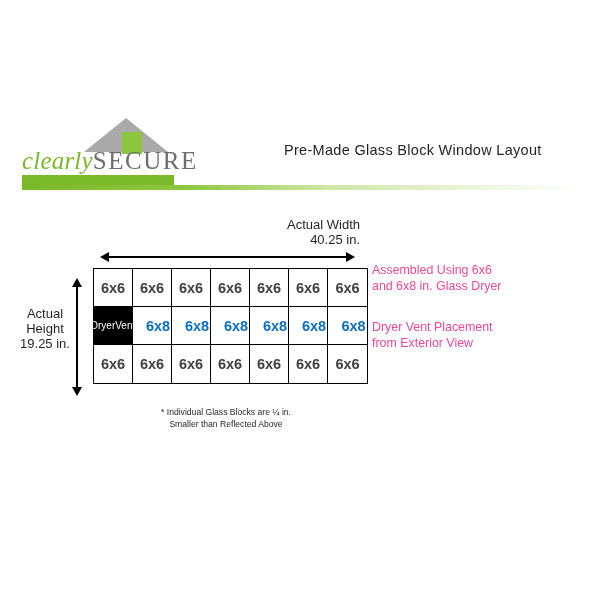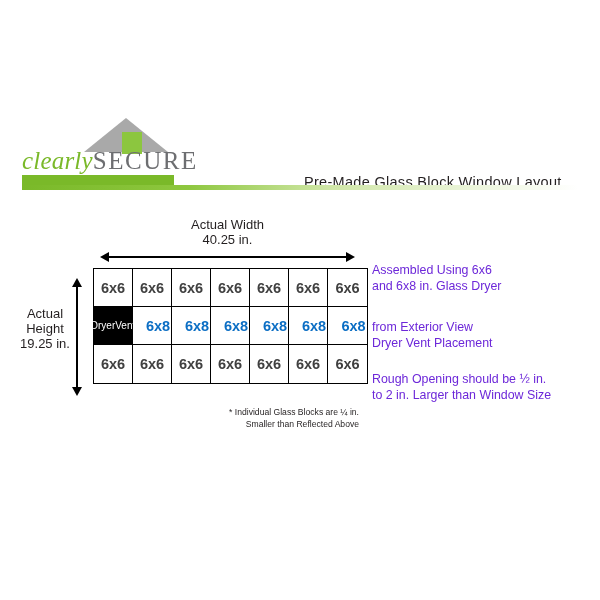--- a/index.html
+++ b/index.html
@@ -77,43 +77,42 @@
   .brand-bar span {
     display: block;
     color: #ffffff;
     font-size: 8.5px;
     letter-spacing: .9px;
     padding: 12px 0 0 8px;
     font-family: "Liberation Sans", sans-serif;
   }
   .header-title {
     position: absolute;
-    left: 304px;
+    left: 284px;
     top: 142px;
     font-size: 14.5px;
     color: #231f20;
     letter-spacing: .3px;
-    margin-top: 32px;
   }
   .header-rule {
     position: absolute;
     left: 22px;
     top: 185px;
     width: 556px;
     height: 5px;
     background: linear-gradient(to right, #7ab929 0%, #8ec73f 30%, #cfe6a6 55%, #ffffff 100%);
   }
 
   
   .width-label {
     position: absolute;
     left: 95px;
     top: 217px;
     width: 265px;
-    text-align: center;
+    text-align: right;
     font-size: 13px;
     line-height: 15px;
   }
   .width-arrow {
     position: absolute;
     left: 100px;
     top: 252px;
     width: 255px;
     height: 10px;
   }
@@ -224,33 +223,33 @@
     text-align: center;
     flex-direction: row;
   }
 
   
   .footnote {
     position: absolute;
     left: 93px;
     top: 406px;
     width: 266px;
-    text-align: right;
+    text-align: center;
     font-size: 8.6px;
     line-height: 12px;
     color: #231f20;
   }
 
   
   .note {
     position: absolute;
     left: 372px;
     font-size: 12.4px;
     line-height: 16px;
-    color: #6d28d9;
+    color: #ec4899;
     width: 222px;
   }
   .note-1 { top: 262px; }
   .note-2 { top: 319px; }
   .note-3 { top: 371px; }
 </style>
 </head>
 <body>
 
 <div class="page">
@@ -330,21 +329,17 @@
   <div class="footnote">
     <div>* Individual Glass Blocks are ¼ in.</div>
     <div>Smaller than Reflected Above</div>
   </div>
 
   <div class="note note-1">
     <div>Assembled Using 6x6</div>
     <div>and 6x8 in. Glass Dryer</div>
   </div>
   <div class="note note-2">
+    <div>Dryer Vent Placement</div>
     <div>from Exterior View</div>
-    <div>Dryer Vent Placement</div>
-  </div>
-  <div class="note note-3">
-    <div>Rough Opening should be ½ in.</div>
-    <div>to 2 in. Larger than Window Size</div>
   </div>
 
 </div>
 
 </body></html>

